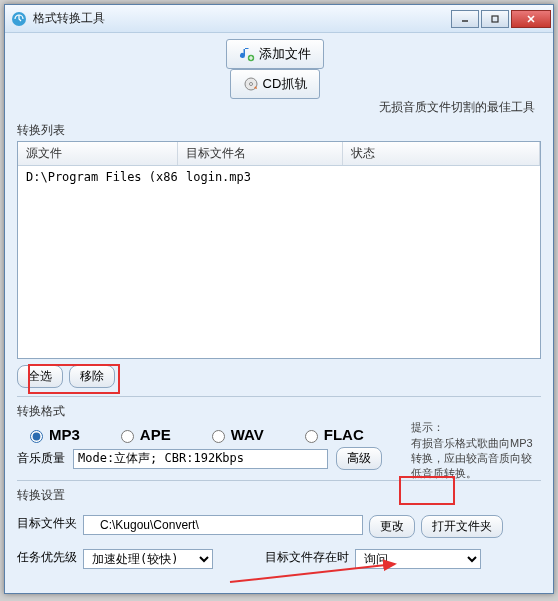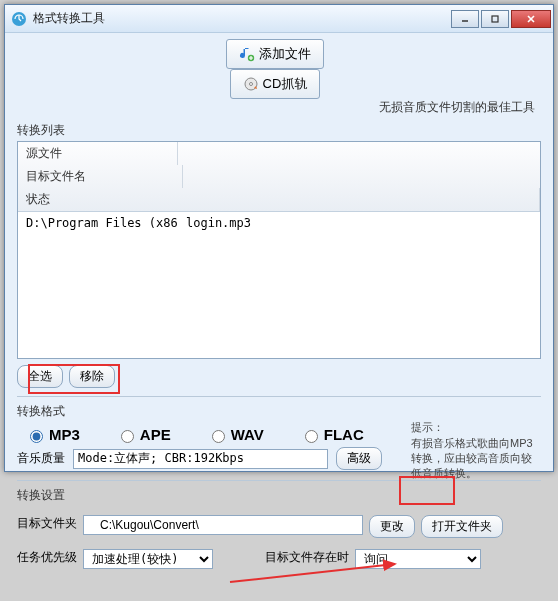--- a/index.html
+++ b/index.html
@@ -8,21 +8,21 @@
     font-family: "Microsoft YaHei", SimSun, Arial, sans-serif;
     font-size: 12px;
     background: #d0d0d0;
     width: 558px;
     height: 601px;
     overflow: hidden;
   }
   .window {
     position: absolute;
     left: 4px; top: 4px;
-    width: 550px; height: 468px;
+    width: 550px; height: 590px;
     background: linear-gradient(#e9f2fb, #d7e6f5);
     border: 1px solid #5a7fa8;
     box-shadow: 0 0 6px rgba(0,0,0,0.4);
   }
   .titlebar {
     height: 28px;
     background: linear-gradient(#f4f9ff, #d6e6f6);
     border-bottom: 1px solid #b7cde2;
     display: flex;
     align-items: center;
@@ -84,21 +84,20 @@
     background: #fff;
     height: 218px;
     overflow: hidden;
   }
   .file-header {
     display: flex;
     background: linear-gradient(#fdfdfe, #e9eef4);
     border-bottom: 1px solid #c3d1df;
     font-size: 12px;
     color: #333;
-    flex-direction: column;
   }
   .file-header div {
     padding: 3px 8px;
     border-right: 1px solid #cfd8e2;
   }
   .col1 { width: 160px; }
   .col2 { width: 165px; }
   .col3 { flex: 1; }
   .file-rows { font-family: SimSun, monospace; font-size: 12px; }
   .file-row {

